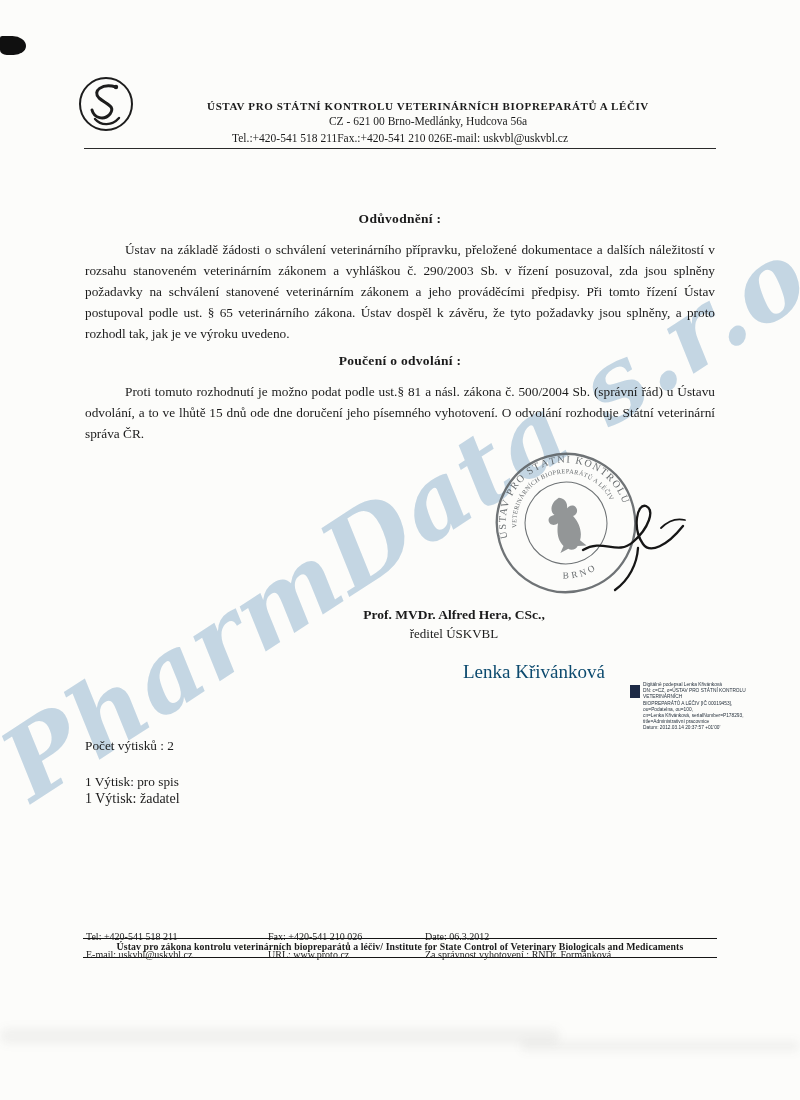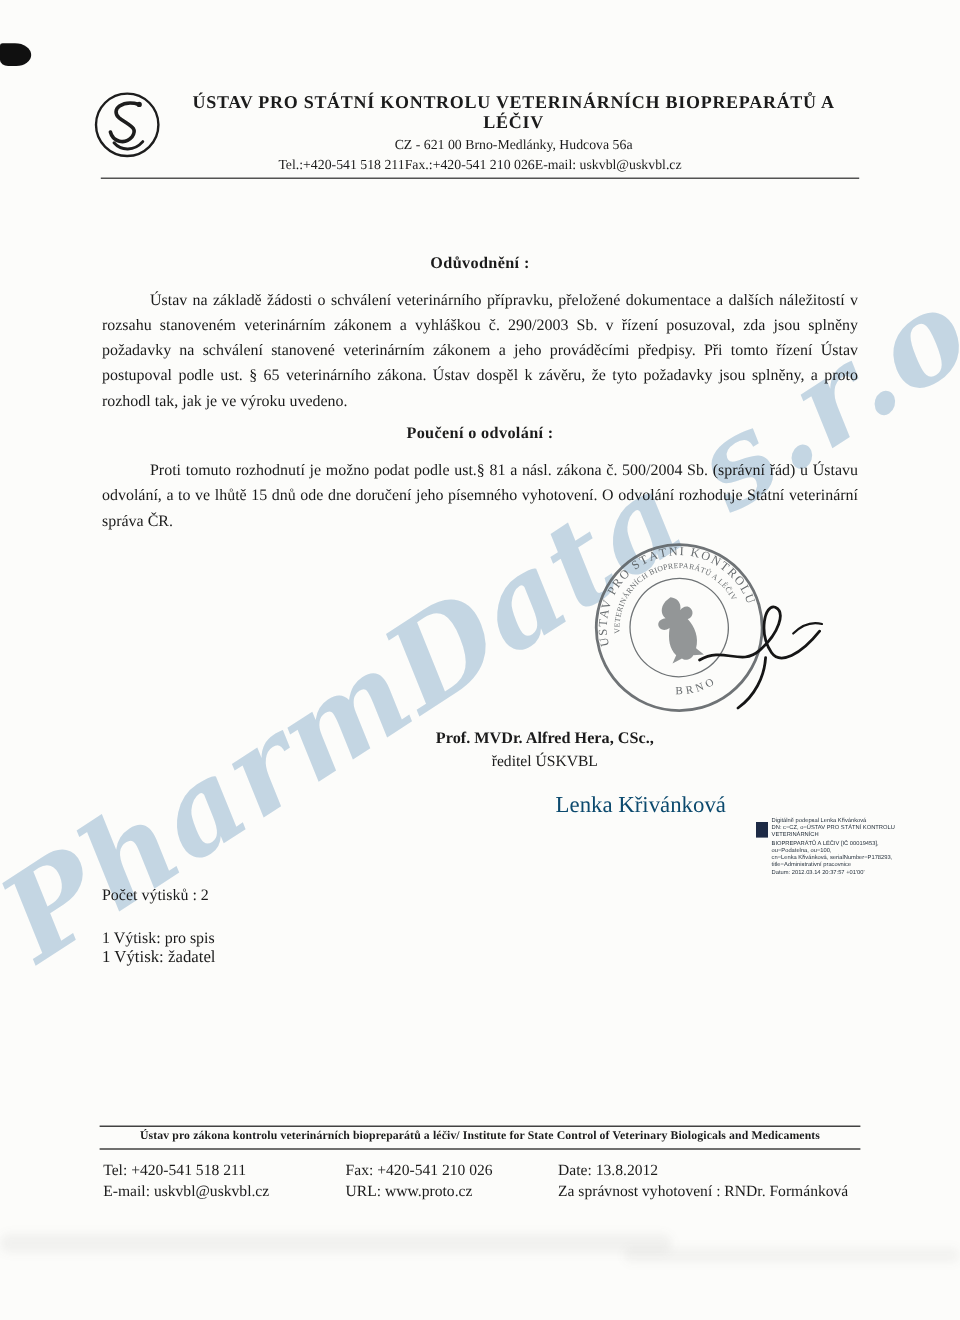--- a/index.html
+++ b/index.html
@@ -20,21 +20,21 @@
   .watermark {
     left:-60px; top:470px; width:900px; text-align:center; white-space:nowrap;
     font-family:"DejaVu Serif",serif; font-style:italic; font-weight:bold;
     font-size:100px; color:rgba(128,168,200,0.45);
     transform:rotate(-33deg); pointer-events:none; letter-spacing:2px;
   }
 
   
   .logo { left:76px; top:74px; width:60px; height:60px; }
   .header-text { left:140px; top:78px; width:576px; text-align:center; }
-  .org-cs { font-weight:bold; font-size:15px; letter-spacing:0.6px; }
+  .org-cs { font-weight:bold; font-size:11px; letter-spacing:0.6px;margin-top:22px; }
   .org-en { font-size:11.5px; margin-top:4px; letter-spacing:0.3px; }
   .org-addr { font-size:11.5px; margin-top:3px; }
   .contact-row {
     left:84px; top:132px; width:632px; display:flex; justify-content:center;
     font-size:11.5px; border-bottom:1.3px solid #2a2a2a; padding-bottom:4px;
   }
 
   
   .sec-heading { left:85px; width:630px; text-align:center; font-weight:bold; font-size:13.5px; letter-spacing:0.3px; }
   .h-just { top:211px; }
@@ -59,21 +59,21 @@
 
   .copies { left:85px; top:738px; font-size:13.3px; }
   .copy1 { left:85px; top:774px; font-size:13.3px; }
   .copy2 { left:85px; top:791px; font-size:14px; }
 
   
   .f-rule { left:83px; width:634px; border-top:1.6px solid #151515; height:0; }
   .f-rule1 { top:938px; }
   .f-rule2 { top:957px; }
   .f-org { left:83px; top:941px; width:634px; text-align:center; font-weight:bold; font-size:9.8px; letter-spacing:0.1px; }
-  .f-cols { left:86px; top:966px; width:630px; display:flex; font-size:13px; line-height:17.5px;gap:20px; }
+  .f-cols { left:86px; top:928px; width:630px; display:flex; font-size:10px; line-height:17.5px; }
   .f-col1 { width:182px; }
   .f-col2 { width:157px; }
   .f-col3 { flex:1; }
 </style>
 </head>
 <body>
 
 <div class="page">
 
   <div class="abs scan-blob"></div>
@@ -159,18 +159,18 @@
   <div class="abs f-cols">
     <div class="f-col1">
       <div>Tel: +420-541 518 211</div>
       <div>E-mail: uskvbl@uskvbl.cz</div>
     </div>
     <div class="f-col2">
       <div>Fax: +420-541 210 026</div>
       <div>URL: www.proto.cz</div>
     </div>
     <div class="f-col3">
-      <div>Date: 13.8.2012</div>
+      <div>Date: 06.3.2012</div>
       <div>Za správnost vyhotovení : RNDr. Formánková</div>
     </div>
   </div>
 
 </div>
 
 </body></html>

